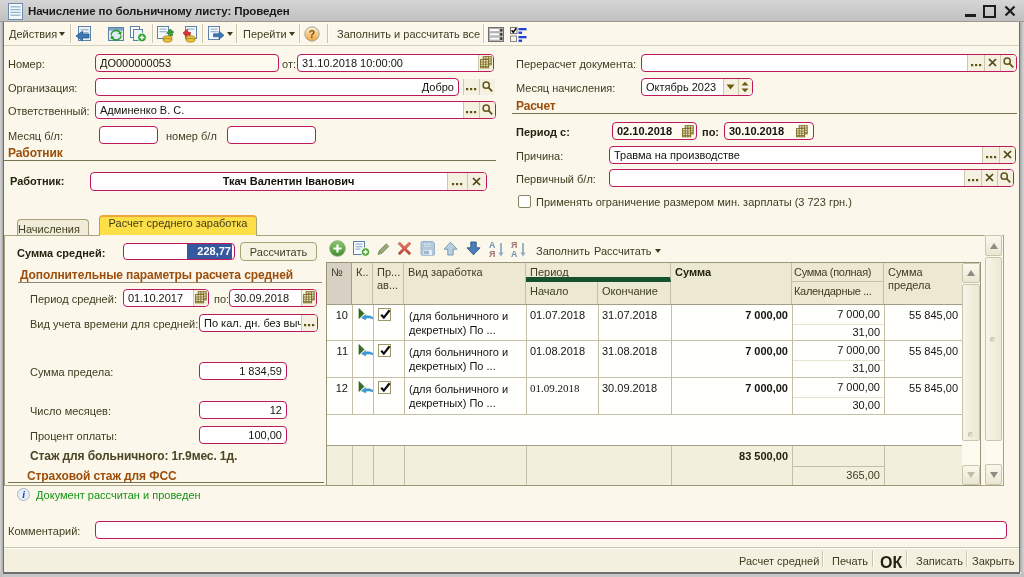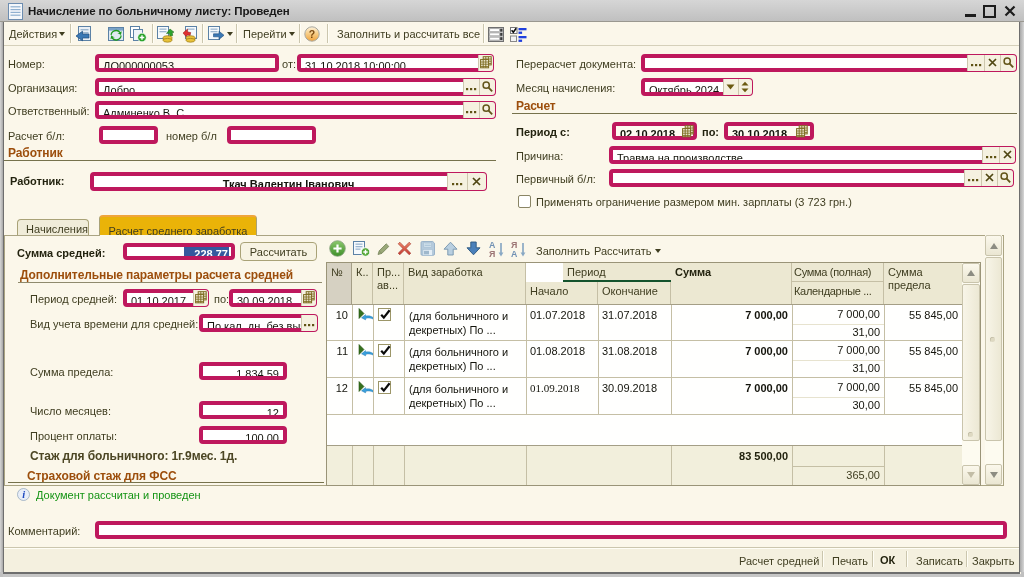--- a/index.html
+++ b/index.html
@@ -1,20 +1,20 @@
 <!DOCTYPE html>
 <html><head><meta charset="utf-8">
 <style>
 html,body{margin:0;padding:0;}
 body{width:1024px;height:577px;overflow:hidden;font-family:"Liberation Sans",sans-serif;font-size:11px;color:#3f3d20;background:#fbf7ea;}
 .abs{position:absolute;}
 .lbl{position:absolute;color:#3f3d20;white-space:nowrap;}
 .blbl{position:absolute;color:#23230f;font-weight:bold;white-space:nowrap;}
 .hdr{position:absolute;color:#9c4e0c;font-weight:bold;white-space:nowrap;font-size:12px;letter-spacing:-0.1px;}
-.fld{position:absolute;background:#fff;border:4px solid #be185d;border-radius:4px;box-sizing:border-box;padding:2px 4px 0 4px;color:#14140c;overflow:hidden;white-space:nowrap;}
+.fld{position:absolute;background:#fff;border:1px solid #be185d;border-radius:4px;box-sizing:border-box;padding:2px 4px 0 4px;color:#14140c;overflow:hidden;white-space:nowrap;}
 .fldc{background:#fdfaf0;}
 .rt{text-align:right;}
 .bt{position:absolute;background:#f7f3e3;border:1px solid #a9a277;border-radius:4px;box-sizing:border-box;color:#3f3d20;text-align:center;overflow:hidden;}
 .sep{position:absolute;width:1px;background:#cbc6ae;border-right:1px solid #fffef6;}
 .hline{position:absolute;height:1px;background:#76724c;}
 .hc{position:absolute;background:#ece8d2;box-sizing:border-box;padding:3px 0 0 4px;color:#3f3d20;overflow:hidden;white-space:nowrap;}
 .cell{position:absolute;color:#14140c;white-space:nowrap;}
 </style></head>
 <body>
 <div class="abs" style="left:0;top:0;width:1024px;height:22px;background:linear-gradient(#d6d6d6,#c0c0c0);border-bottom:1px solid #9a9890;box-sizing:border-box;"></div>
@@ -125,21 +125,21 @@
 <div class="abs" style="left:478px;top:55px;width:1px;height:16px;background:#cdc7ae;"></div>
 <svg class="abs" style="left:480px;top:56px" width="12" height="13" viewBox="0 0 12 13">
     <g stroke="#7c6a1e" fill="#f6f3e0">
       <rect x="3.2" y="0.7" width="8" height="8.2" stroke-width="1"></rect>
       <path d="M3.2 3 h8 M3.2 5.2 h8 M3.2 7.4 h8 M5.8 0.7 v8.2 M8.4 0.7 v8.2" stroke-width="0.9"></path>
       <rect x="0.6" y="3.6" width="8" height="8.2" stroke-width="1"></rect>
       <path d="M0.6 6 h8 M0.6 8.2 h8 M0.6 10.4 h8 M3.2 3.6 v8.2 M5.8 3.6 v8.2" stroke-width="0.9"></path>
     </g>
   </svg>
 <div class="lbl" style="left:8px;top:82px;">Организация:</div>
-<div class="fld" style="left:95px;top:78px;width:401px;height:18px;">Добро</div>
+<div class="fld" style="left:95px;top:78px;width:364px;height:18px;text-align:right;">Добро</div>
 <div class="abs" style="left:463px;top:79px;width:32px;height:16px;background:#f5f1e0;border-radius:0 3px 3px 0;"></div>
 <div class="abs" style="left:463px;top:79px;width:1px;height:16px;background:#cdc7ae;"></div>
 <svg class="abs" style="left:466px;top:88px" width="11" height="3" viewBox="0 0 11 3">
     <rect x="0" y="0" width="2.2" height="2.2" fill="#5f5314"></rect>
     <rect x="4" y="0" width="2.2" height="2.2" fill="#5f5314"></rect>
     <rect x="8" y="0" width="2.2" height="2.2" fill="#5f5314"></rect>
   </svg>
 <div class="abs" style="left:479px;top:79px;width:1px;height:16px;background:#cdc7ae;"></div>
 <svg class="abs" style="left:482px;top:81px" width="11" height="12" viewBox="0 0 11 12">
     <circle cx="4.2" cy="4.2" r="3.1" fill="none" stroke="#63551a" stroke-width="1.5"></circle>
@@ -152,21 +152,21 @@
 <svg class="abs" style="left:466px;top:111px" width="11" height="3" viewBox="0 0 11 3">
     <rect x="0" y="0" width="2.2" height="2.2" fill="#5f5314"></rect>
     <rect x="4" y="0" width="2.2" height="2.2" fill="#5f5314"></rect>
     <rect x="8" y="0" width="2.2" height="2.2" fill="#5f5314"></rect>
   </svg>
 <div class="abs" style="left:479px;top:102px;width:1px;height:16px;background:#cdc7ae;"></div>
 <svg class="abs" style="left:482px;top:104px" width="11" height="12" viewBox="0 0 11 12">
     <circle cx="4.2" cy="4.2" r="3.1" fill="none" stroke="#63551a" stroke-width="1.5"></circle>
     <path d="M6.6 6.6 L10.2 10.4" stroke="#63551a" stroke-width="1.8"></path>
   </svg>
-<div class="lbl" style="left:8px;top:130px;">Расчет б/л:</div>
+<div class="lbl" style="left:8px;top:130px;">Месяц б/л:</div>
 <div class="fld" style="left:99px;top:126px;width:59px;height:18px;"></div>
 <div class="lbl" style="left:166px;top:130px;">номер б/л</div>
 <div class="fld" style="left:227px;top:126px;width:89px;height:18px;"></div>
 <div class="hdr" style="left:8px;top:146px;">Работник</div>
 <div class="hline" style="left:4px;top:160px;width:492px;"></div>
 <div class="blbl" style="left:10px;top:175px;">Работник:</div>
 <div class="fld" style="left:90px;top:172px;width:397px;height:19px;font-weight:bold;text-align:center;">Ткач Валентин Іванович</div>
 <div class="abs" style="left:447px;top:173px;width:39px;height:17px;background:#f5f1e0;border-radius:0 3px 3px 0;"></div>
 <div class="abs" style="left:447px;top:173px;width:1px;height:17px;background:#cdc7ae;"></div>
 <svg class="abs" style="left:452px;top:183px" width="11" height="3" viewBox="0 0 11 3">
@@ -190,21 +190,21 @@
 <div class="abs" style="left:984px;top:55px;width:1px;height:16px;background:#cdc7ae;"></div>
 <svg class="abs" style="left:988px;top:58px" width="9" height="9" viewBox="0 0 9 9">
     <path d="M1 1 L8 8 M8 1 L1 8" stroke="#4f4612" stroke-width="1.7"></path>
   </svg>
 <div class="abs" style="left:1000px;top:55px;width:1px;height:16px;background:#cdc7ae;"></div>
 <svg class="abs" style="left:1003px;top:57px" width="11" height="12" viewBox="0 0 11 12">
     <circle cx="4.2" cy="4.2" r="3.1" fill="none" stroke="#63551a" stroke-width="1.5"></circle>
     <path d="M6.6 6.6 L10.2 10.4" stroke="#63551a" stroke-width="1.8"></path>
   </svg>
 <div class="lbl" style="left:516px;top:82px;">Месяц начисления:</div>
-<div class="fld" style="left:641px;top:78px;width:112px;height:18px;">Октябрь 2024</div>
+<div class="fld" style="left:641px;top:78px;width:112px;height:18px;">Октябрь 2023</div>
 <div class="abs" style="left:723px;top:79px;width:29px;height:16px;background:#f5f1e0;border-radius:0 3px 3px 0;"></div>
 <div class="abs" style="left:723px;top:79px;width:1px;height:16px;background:#cdc7ae;"></div>
 <svg class="abs" style="left:726px;top:84px" width="9" height="6" viewBox="0 0 9 6">
     <path d="M0.5 0.5 L8.5 0.5 L4.5 5.5 Z" fill="#6b5a10"></path>
   </svg>
 <div class="abs" style="left:738px;top:79px;width:1px;height:16px;background:#cdc7ae;"></div>
 <svg class="abs" style="left:741px;top:81px" width="8" height="12" viewBox="0 0 8 12">
     <path d="M0.5 4.5 L7.5 4.5 L4 0.8 Z" fill="#6b5a10"></path>
     <path d="M0.5 7.5 L7.5 7.5 L4 11.2 Z" fill="#6b5a10"></path>
   </svg>
@@ -256,22 +256,22 @@
 <svg class="abs" style="left:985px;top:173px" width="9" height="9" viewBox="0 0 9 9">
     <path d="M1 1 L8 8 M8 1 L1 8" stroke="#4f4612" stroke-width="1.7"></path>
   </svg>
 <div class="abs" style="left:997px;top:170px;width:1px;height:16px;background:#cdc7ae;"></div>
 <svg class="abs" style="left:1000px;top:172px" width="11" height="12" viewBox="0 0 11 12">
     <circle cx="4.2" cy="4.2" r="3.1" fill="none" stroke="#63551a" stroke-width="1.5"></circle>
     <path d="M6.6 6.6 L10.2 10.4" stroke="#63551a" stroke-width="1.8"></path>
   </svg>
 <div class="abs" style="left:518px;top:195px;width:11px;height:11px;background:#fff;border:1px solid #8a8565;border-radius:2px;"></div>
 <div class="lbl" style="left:536px;top:196px;">Применять ограничение размером мин. зарплаты (3 723 грн.)</div>
-<div class="abs" style="left:17px;top:219px;width:72px;height:17px;background:#f0ecd9;border:1px solid #a9a277;border-bottom:none;border-radius:4px 4px 0 0;text-align:right;color:#3f3d20;padding-top:3px;box-sizing:border-box;">Начисления</div>
-<div class="abs" style="left:99px;top:215px;width:158px;height:21px;background:#eab308;border:1px solid #a9a277;border-top:2px solid #efa53c;border-bottom:none;border-radius:4px 4px 0 0;text-align:center;color:#3f3d20;padding-top:8px;box-sizing:border-box;">Расчет среднего заработка</div>
+<div class="abs" style="left:17px;top:219px;width:72px;height:17px;background:#f0ecd9;border:1px solid #a9a277;border-bottom:none;border-radius:4px 4px 0 0;text-align:left;color:#3f3d20;padding-top:3px;box-sizing:border-box;">Начисления</div>
+<div class="abs" style="left:99px;top:215px;width:158px;height:21px;background:#fde047;border:1px solid #a9a277;border-top:2px solid #efa53c;border-bottom:none;border-radius:4px 4px 0 0;text-align:center;color:#3f3d20;padding-top:0;box-sizing:border-box;">Расчет среднего заработка</div>
 <div class="abs" style="left:4px;top:235px;width:1000px;height:251px;border:1px solid #aaa483;background:#fbf7ea;box-sizing:border-box;"></div>
 <div class="abs" style="left:100px;top:235px;width:156px;height:1px;background:#fbf8eb;"></div>
 <div class="blbl" style="left:17px;top:247px;">Сумма средней:</div>
 <div class="fld rt" style="left:123px;top:243px;width:112px;height:17px;padding-top:1px;padding-right:2px;"><span style="background:#35589e;color:#fff;font-weight:bold;padding:1px 1px 2px 10px;">228,77</span></div>
 <div class="bt" style="left:240px;top:242px;width:77px;height:19px;padding-top:3px;">Рассчитать</div>
 <div class="hdr" style="left:20px;top:268px;">Дополнительные параметры расчета средней</div>
 <div class="hline" style="left:18px;top:282px;width:304px;background:#8f8a6d;"></div>
 <div class="lbl" style="left:30px;top:293px;">Период средней:</div>
 <div class="fld" style="left:123px;top:289px;width:86px;height:18px;">01.10.2017</div>
 <div class="abs" style="left:193px;top:290px;width:15px;height:16px;background:#f5f1e0;border-radius:0 3px 3px 0;"></div>
@@ -377,21 +377,21 @@
     <path d="M13 16.5 L10.6 12.5 L15.4 12.5 Z" fill="#89a8c4"></path>
   </svg>
 <div class="lbl" style="left:536px;top:245px;">Заполнить</div>
 <div class="lbl" style="left:594px;top:245px;">Рассчитать</div>
 <div class="abs" style="left:655px;top:249px;width:0;height:0;border:3.5px solid transparent;border-top:4px solid #3f3d20;"></div>
 <div class="abs" style="left:326px;top:262px;width:655px;height:224px;border:1px solid #9a9478;background:#fffffe;box-sizing:border-box;"></div>
 <div class="hc" style="left:327px;top:263px;width:25px;height:42px;background:#d6d1c2;border-right:1px solid #a49e86;">№</div>
 <div class="hc" style="left:352px;top:263px;width:21px;height:42px;border-right:1px solid #c5bfa5;">К..</div>
 <div class="hc" style="left:373px;top:263px;width:31px;height:42px;border-right:1px solid #c5bfa5;line-height:13px;">Пр...<br>ав...</div>
 <div class="hc" style="left:404px;top:263px;width:122px;height:42px;border-right:1px solid #c5bfa5;">Вид заработка</div>
-<div class="hc" style="left:526px;top:263px;width:145px;height:19px;border-right:1px solid #c5bfa5;border-bottom:2px solid #14532d;margin-left:37px;">Период</div>
+<div class="hc" style="left:526px;top:263px;width:145px;height:19px;border-right:1px solid #c5bfa5;border-bottom:5px solid #14532d;">Период</div>
 <div class="hc" style="left:526px;top:282px;width:72px;height:23px;border-right:1px solid #c5bfa5;">Начало</div>
 <div class="hc" style="left:598px;top:282px;width:73px;height:23px;border-right:1px solid #c5bfa5;">Окончание</div>
 <div class="hc" style="left:671px;top:263px;width:121px;height:42px;border-right:1px solid #c5bfa5;font-weight:bold;color:#23230f;">Сумма</div>
 <div class="hc" style="left:792px;top:263px;width:92px;height:19px;border-right:1px solid #c5bfa5;border-bottom:1px solid #c5bfa5;padding-left:2px;letter-spacing:-0.3px;">Сумма (полная)</div>
 <div class="hc" style="left:792px;top:282px;width:92px;height:23px;border-right:1px solid #c5bfa5;padding-left:2px;letter-spacing:-0.3px;">Календарные ...</div>
 <div class="hc" style="left:884px;top:263px;width:78px;height:42px;line-height:13px;">Сумма<br>предела</div>
 <div class="abs" style="left:327px;top:304px;width:635px;height:1px;background:#a49e86;"></div>
 <div class="abs" style="left:327px;top:340px;width:635px;height:1px;background:#c5bfa5;"></div>
 <div class="cell rt" style="left:327px;top:309px;width:21px;">10</div>
 <svg class="abs" style="left:357px;top:307px" width="17" height="15" viewBox="0 0 17 15">
@@ -487,21 +487,21 @@
 <div class="abs" style="left:985px;top:257px;width:17px;height:184px;background:linear-gradient(90deg,#f8f5e8,#ece8d4);border:1px solid #c9c4ac;border-radius:2px;box-sizing:border-box;"></div>
 <div class="abs" style="left:990px;top:337px;width:5px;height:5px;border-radius:50%;background:#ded9c2;box-shadow:inset 0.5px 0.5px 0 #b7b29a;"></div>
 <div class="lbl" style="left:8px;top:525px;">Комментарий:</div>
 <div class="fld" style="left:95px;top:521px;width:912px;height:18px;"></div>
 <div class="abs" style="left:4px;top:549px;width:1015px;height:23px;background:#f4f0df;"></div>
 <div class="abs" style="left:0;top:547px;width:1024px;height:1px;background:#cbc6ae;border-bottom:1px solid #fffef6;"></div>
 <div class="lbl" style="left:739px;top:555px;">Расчет средней</div>
 <div class="sep" style="left:822px;top:551px;height:16px;"></div>
 <div class="lbl" style="left:832px;top:555px;">Печать</div>
 <div class="sep" style="left:872px;top:551px;height:16px;"></div>
-<div class="blbl" style="left:880px;top:554px;font-size:11px;">ОК</div>
+<div class="blbl" style="left:880px;top:554px;font-size:16px;">ОК</div>
 <div class="sep" style="left:906px;top:551px;height:16px;"></div>
 <div class="lbl" style="left:916px;top:555px;">Записать</div>
 <div class="sep" style="left:966px;top:551px;height:16px;"></div>
 <div class="lbl" style="left:972px;top:555px;">Закрыть</div>
 <div class="abs" style="left:0;top:22px;width:3px;height:550px;background:linear-gradient(90deg,#d6d6d6,#a8a8a8);"></div>
 <div class="abs" style="left:3px;top:22px;width:1px;height:551px;background:#6e6e6e;"></div>
 <div class="abs" style="left:1019px;top:22px;width:1px;height:551px;background:#6e6e6e;"></div>
 <div class="abs" style="left:1020px;top:22px;width:4px;height:550px;background:linear-gradient(90deg,#a8a8a8,#d6d6d6);"></div>
 <div class="abs" style="left:3px;top:572px;width:1017px;height:2px;background:#6e6e6e;"></div>
 <div class="abs" style="left:0;top:574px;width:1024px;height:3px;background:#c6c6c6;"></div>

